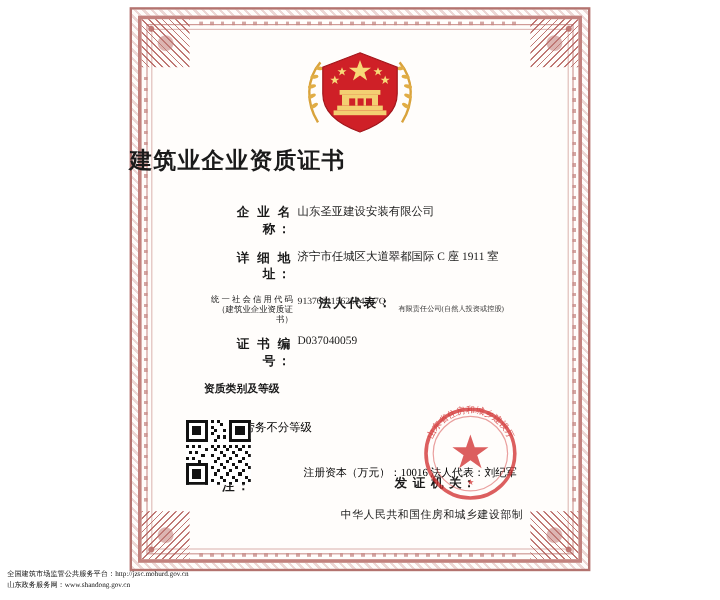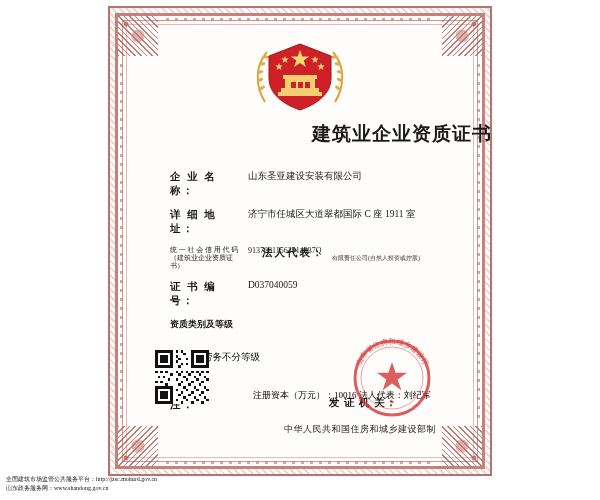--- a/index.html
+++ b/index.html
@@ -90,42 +90,42 @@
     left: 50%; transform: translateX(-50%);
     top: 30px;
     width: 110px; height: 78px;
   }
   .emblem svg { display:block; }
 
   
   .cert-title {
     position: absolute;
     top: 115px; left: 0; right: 0;
-    text-align: right;
+    text-align: left;
     font-size: 19px;
     font-weight: bold;
     letter-spacing: 1px;
     color: #1a1a1a;
     font-family: "Liberation Serif", serif;
   }
 
   
   .fields {
     position: absolute;
     left: 62px; top: 164px; right: 30px;
   }
   .row { position: relative; margin-bottom: 10px; min-height: 16px; }
   .lbl {
     display: inline-block;
     font-size: 10.5px;
     color: #1a1a1a;
     font-weight: 600;
     letter-spacing: 2px;
     width: 74px;
-    text-align: left;
+    text-align: right;
     vertical-align: top;
   }
   .lbl.tight { letter-spacing: 0px; font-size: 7px; line-height: 1.15; width: 74px; font-weight: 400; }
   .val {
     display: inline-block;
     font-size: 9.5px;
     color: #1a1a1a;
     vertical-align: top;
   }
   .val.small { font-size: 8px; }

